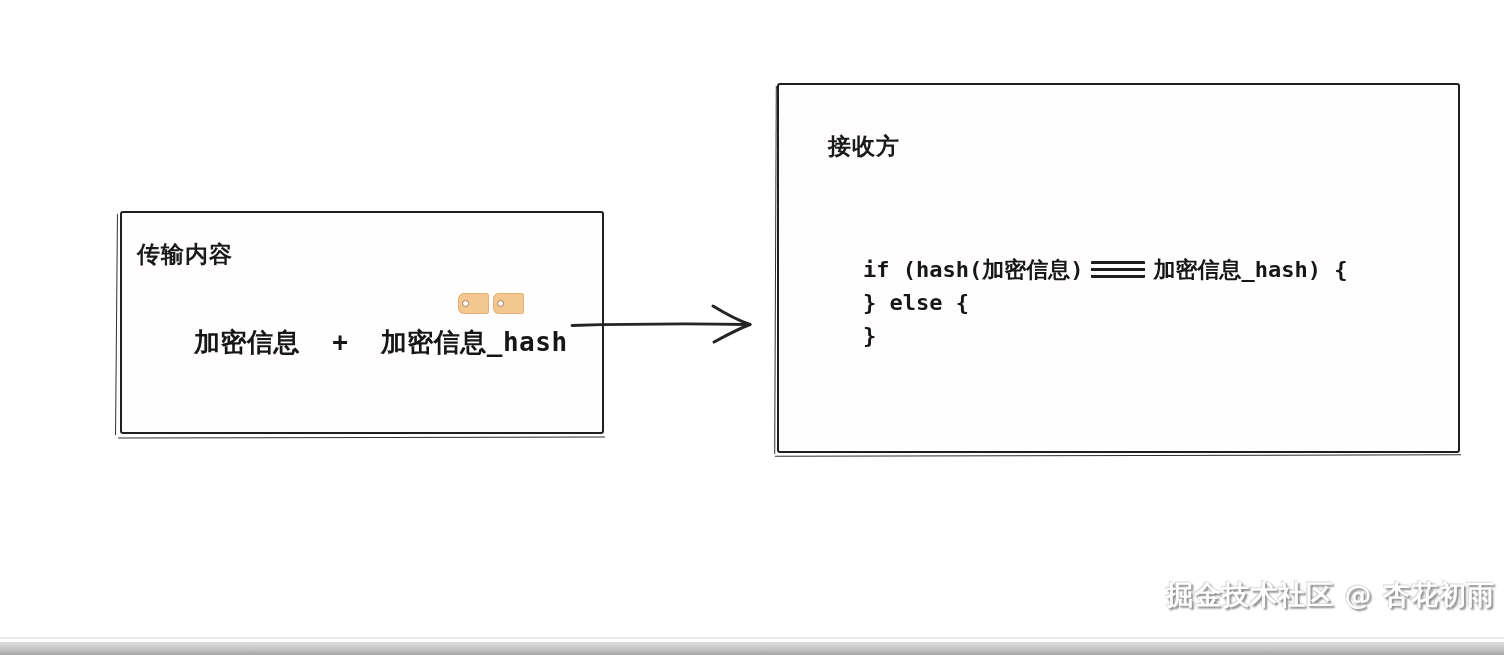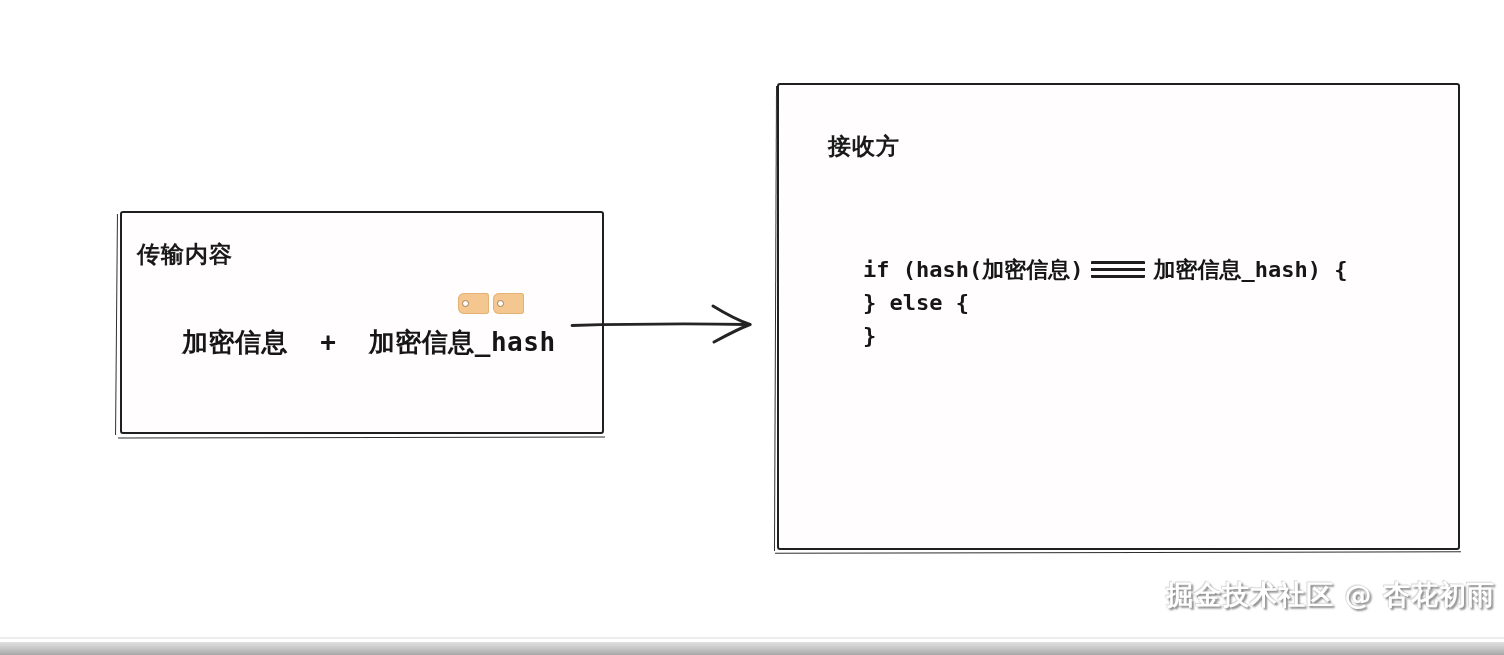--- a/index.html
+++ b/index.html
@@ -49,21 +49,21 @@
     letter-spacing: 1px;
     color: #1a1a1a;
     white-space: pre;
   }
 
   
   #transmission-box { left: 120px; top: 211px; width: 484px; height: 223px; text-decoration: underline; }
   #transmission-box .box-title { left: 15px; top: 26px; }
   .payload {
     position: absolute;
-    left: 60px; top: 112px;
+    left: 72px; top: 112px;
     font-family: "DejaVu Sans Mono", "DejaVu Sans", monospace;
     font-weight: bold;
     font-size: 26px;
     letter-spacing: 0.5px;
     white-space: pre;
     color: #161616;
   }
   .tags-row {
     position: absolute;
     left: 336px; top: 80px;
@@ -84,21 +84,21 @@
     box-sizing: border-box;
     background: #ffffff;
     border: 1.6px solid #aa7c4f;
     border-radius: 50%;
   }
 
   
   #arrow-svg { position: absolute; left: 569px; top: 299px; }
 
   
-  #receiver-box { left: 777px; top: 83px; width: 683px; height: 467px; }
+  #receiver-box { left: 777px; top: 83px; width: 683px; height: 370px; }
   #receiver-box .box-title { left: 49px; top: 46px; }
   .code {
     position: absolute;
     left: 64px; top: 168px;
     margin: 0;
     font-family: "DejaVu Sans Mono", monospace;
     font-weight: bold;
     font-size: 22px;
     line-height: 33px;
     white-space: pre;

